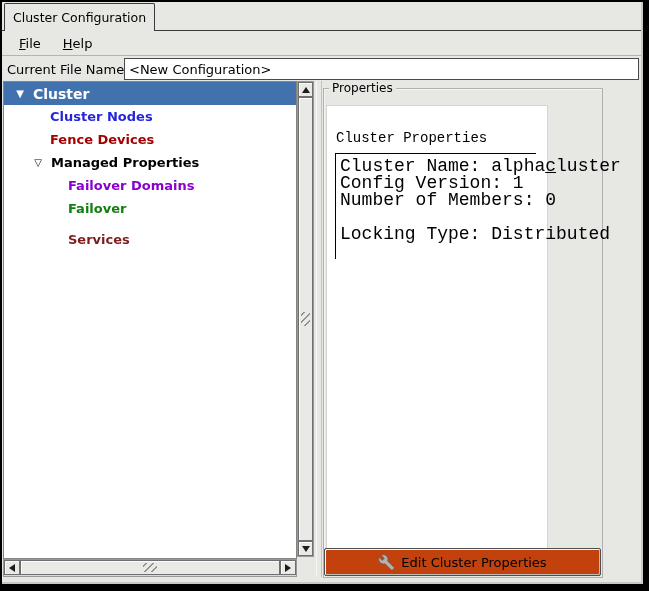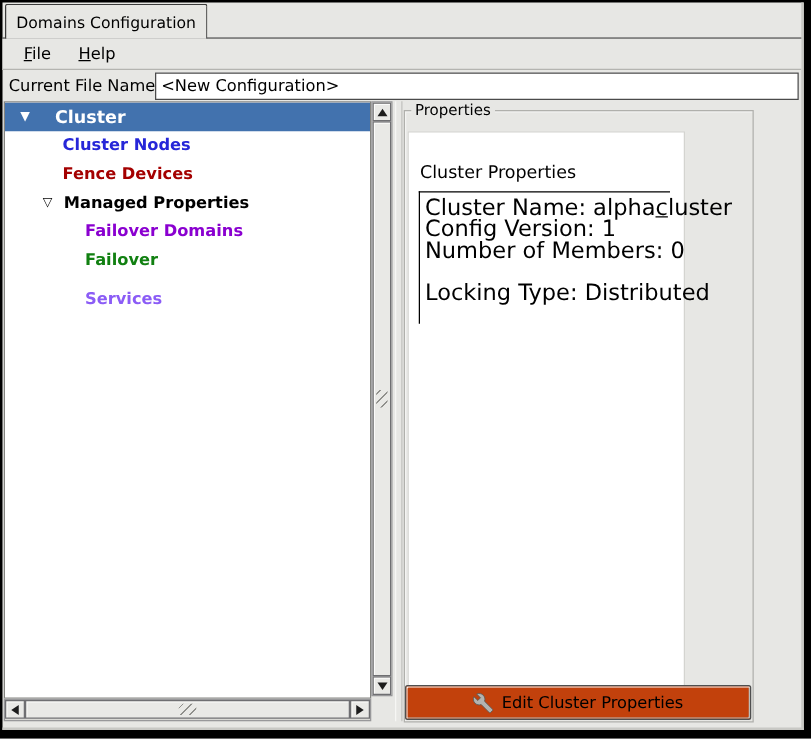--- a/index.html
+++ b/index.html
@@ -32,21 +32,21 @@
                    border:1px solid #4a4a4a; background:#fff; font:13px "DejaVu Sans","Liberation Sans",sans-serif;
                    padding:0 4px; }
 
   
   .tree-view { position:absolute; left:1px; top:79px; width:294px; height:478px;
                background:#fff; border:1px solid #848480; overflow:hidden; }
   .tree-row { height:23px; display:flex; align-items:center; font-weight:bold; font-size:13px; }
   .tree-row.selected { background:#4272ae; color:#fff; font-size:14px; }
   .expander { width:16px; text-align:center; font-size:10px; line-height:23px; }
   .lv0 { padding-left:8px; }
-  .lv0 .label { margin-left:16px; }
+  .lv0 .label { margin-left:5px; }
   .lv0b { padding-left:26px; }
   .lv0b .label { margin-left:5px; }
   .lv1 { padding-left:46px; }
   .lv2 { padding-left:64px; }
 
   
   .vscroll { position:absolute; left:295px; top:79px; width:17px; height:476px;
              background:#d9d9d5; border:1px solid #98989a; }
   .hscroll { position:absolute; left:1px; top:557px; width:294px; height:18px;
              background:#d9d9d5; border:1px solid #98989a; }
@@ -76,21 +76,21 @@
   .splitter { position:absolute; left:314px; top:79px; width:6px; height:496px;
               background:#e7e7e4; border-left:1px solid #f6f6f4; border-right:1px solid #c2c2be; }
 
   
   .right-panel { position:absolute; left:321px; top:79px; width:281px; height:497px; }
   .props-frame { position:absolute; left:0; top:7px; right:1px; bottom:0;
                  border:1px solid #b0b0ac; box-shadow:inset 1px 1px 0 #f4f4f2; }
   .props-frame-label { position:absolute; left:6px; top:0; height:15px; line-height:15px;
                        background:#e7e7e4; padding:0 3px; font-size:12px; z-index:2; }
   .props-card { position:absolute; left:2px; top:16px; width:222px; height:448px;
-                background:#fff; border:1px solid #d4d4d0; padding:22px 8px; }
+                background:#fff; border:1px solid #d4d4d0; padding:22px 8px;font-family:Liberation Mono, monospace; }
   .card-title { font-size:14px; margin:2px 0 7px 1px; }
   .props-box { border-top:1px solid #000; border-left:1px solid #000;
                width:201px; padding:4px 0 16px 4px; }
   .prop-line { font-size:18px; line-height:17px; white-space:nowrap; }
   .prop-gap { height:17px; }
   .u-mn { text-decoration:underline; }
 
   .edit-btn { position:absolute; left:0; right:1px; bottom:1px; height:28px;
               background:#c2410c; border:1px solid #4f4f4f; border-radius:2px;
               box-shadow:inset 1px 1px 0 #fbfbfa, inset -1px -1px 0 #bcbcb8;
@@ -100,21 +100,21 @@
 </style>
 </head>
 <body>
 
 <div class="window">
   <div class="client">
 
     <div class="tabbar">
       <div class="notebook-line"></div>
       <div class="tab">
-        <span>Domains Configuration</span>
+        <span>Cluster Configuration</span>
       </div>
     </div>
 
     <div class="menubar">
       <span class="menu-item"><span class="mnemonic">F</span><span>ile</span></span>
       <span class="menu-item"><span class="mnemonic">H</span><span>elp</span></span>
     </div>
 
     <div class="filerow">
       <span class="filerow-label">Current File Name:</span>
@@ -136,21 +136,21 @@
         <span class="expander">▽</span>
         <span class="label" style="color: rgb(0, 0, 0);">Managed Properties</span>
       </div>
       <div class="tree-row lv2">
         <span class="label" style="color: rgb(138, 0, 208);">Failover Domains</span>
       </div>
       <div class="tree-row lv2">
         <span class="label" style="color: rgb(17, 128, 17);">Failover</span>
       </div>
       <div class="tree-row lv2">
-        <span class="label" style="color: #8b5cf6; margin-top: 16px;">Services</span>
+        <span class="label" style="color: #7f1d1d; margin-top: 16px;">Services</span>
       </div>
     </div>
 
     <div class="vscroll">
       <div class="sb up">
           <span class="arr n"></span>
         </div>
       <div class="vthumb">
           <span class="grip-v"></span>
         </div>

